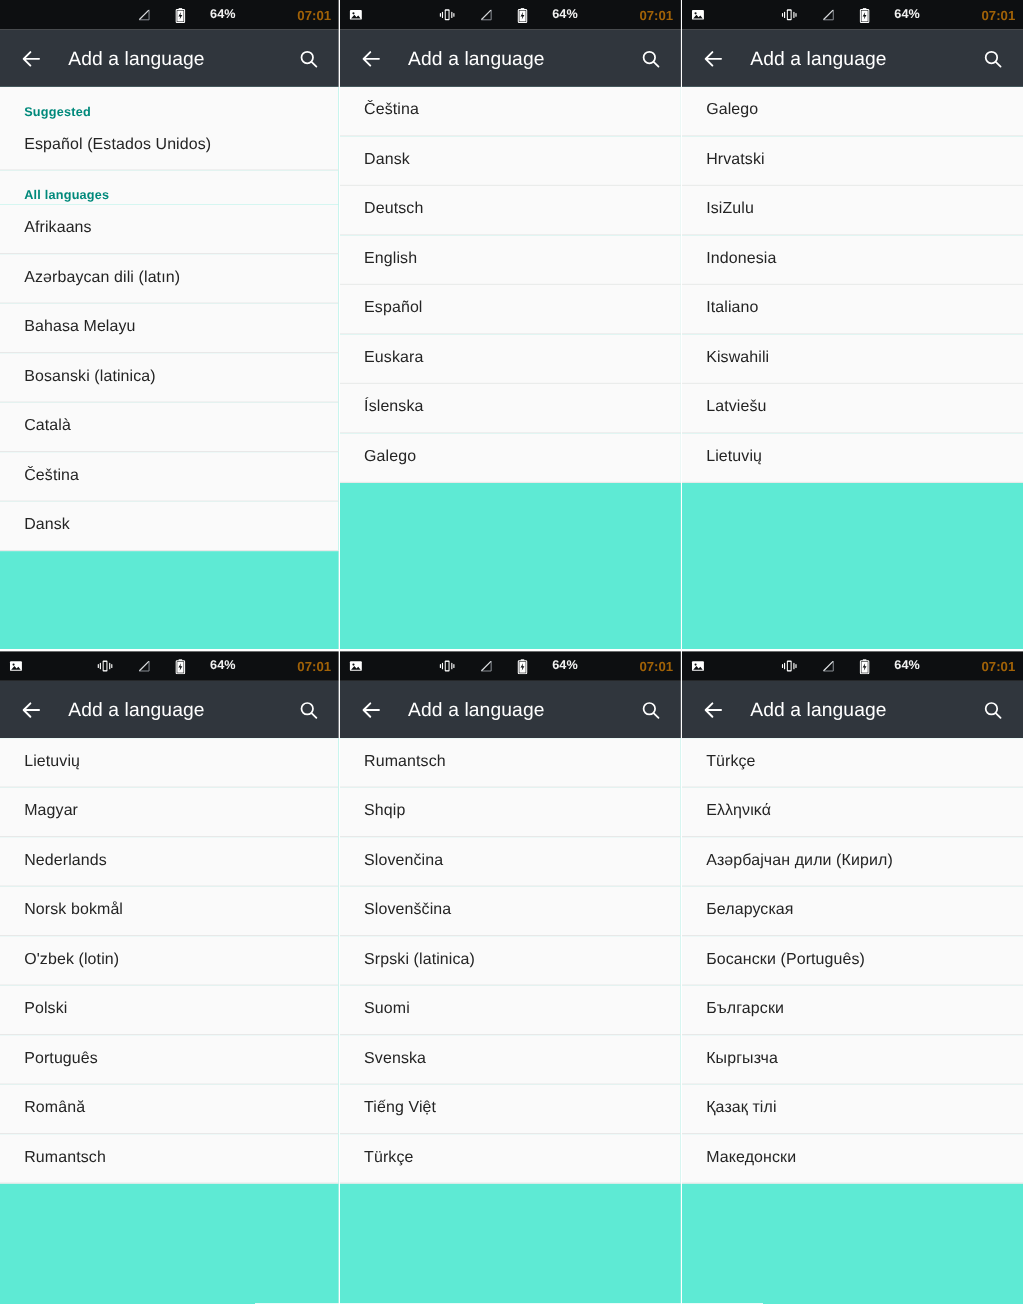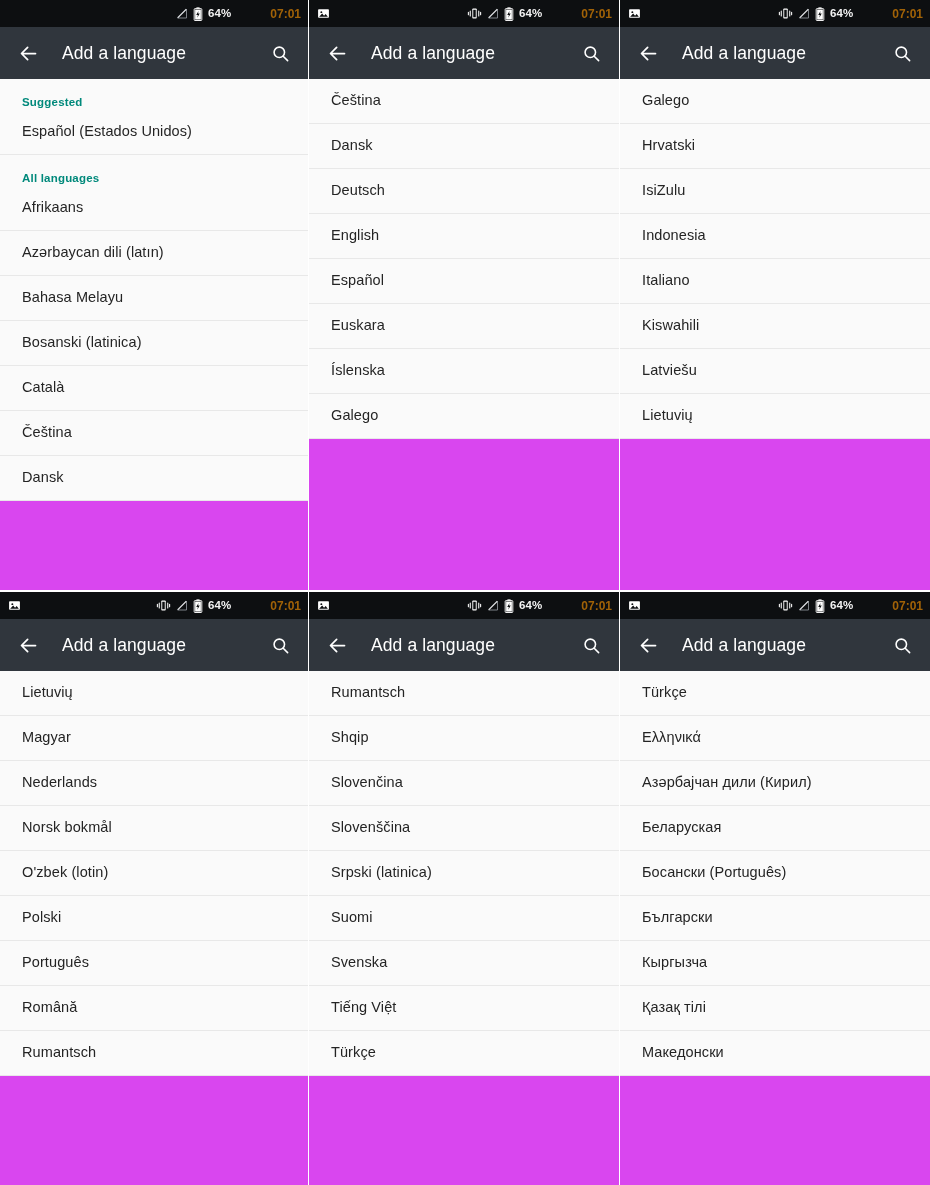--- a/index.html
+++ b/index.html
@@ -30,21 +30,21 @@
     height:27px;
     flex:0 0 27px;
     background:#0d0f11;
     display:flex;
     align-items:center;
     padding:0 7px 0 8px;
     box-sizing:border-box;
     color:#ffffff;
   }
   .sb-left{display:flex;align-items:center;gap:5px;flex:1;}
-  .sb-right{display:flex;align-items:center;gap:5px;}
+  .sb-right{display:flex;align-items:center;gap:22px;}
   .sb-icon{display:inline-flex;align-items:center;justify-content:center;}
   .sb-text{
     font-size:11.5px;
     font-weight:bold;
     letter-spacing:0.1px;
     color:#f2f2f2;
     line-height:1;
   }
   .sb-time{
     font-size:12px;
@@ -79,21 +79,21 @@
     letter-spacing:0.1px;
   }
   .search-btn{
     width:28px;height:28px;
     display:flex;align-items:center;justify-content:center;
     cursor:pointer;flex:0 0 28px;
   }
   
   .list{
     flex:1;
-    background:#d946ef;
+    background:#5eead4;
     overflow:hidden;
     position:relative;
   }
   .list-row{
     height:45px;
     box-sizing:border-box;
     display:flex;
     align-items:center;
     padding-left:22px;
     border-bottom:1px solid #e8e8e8;

